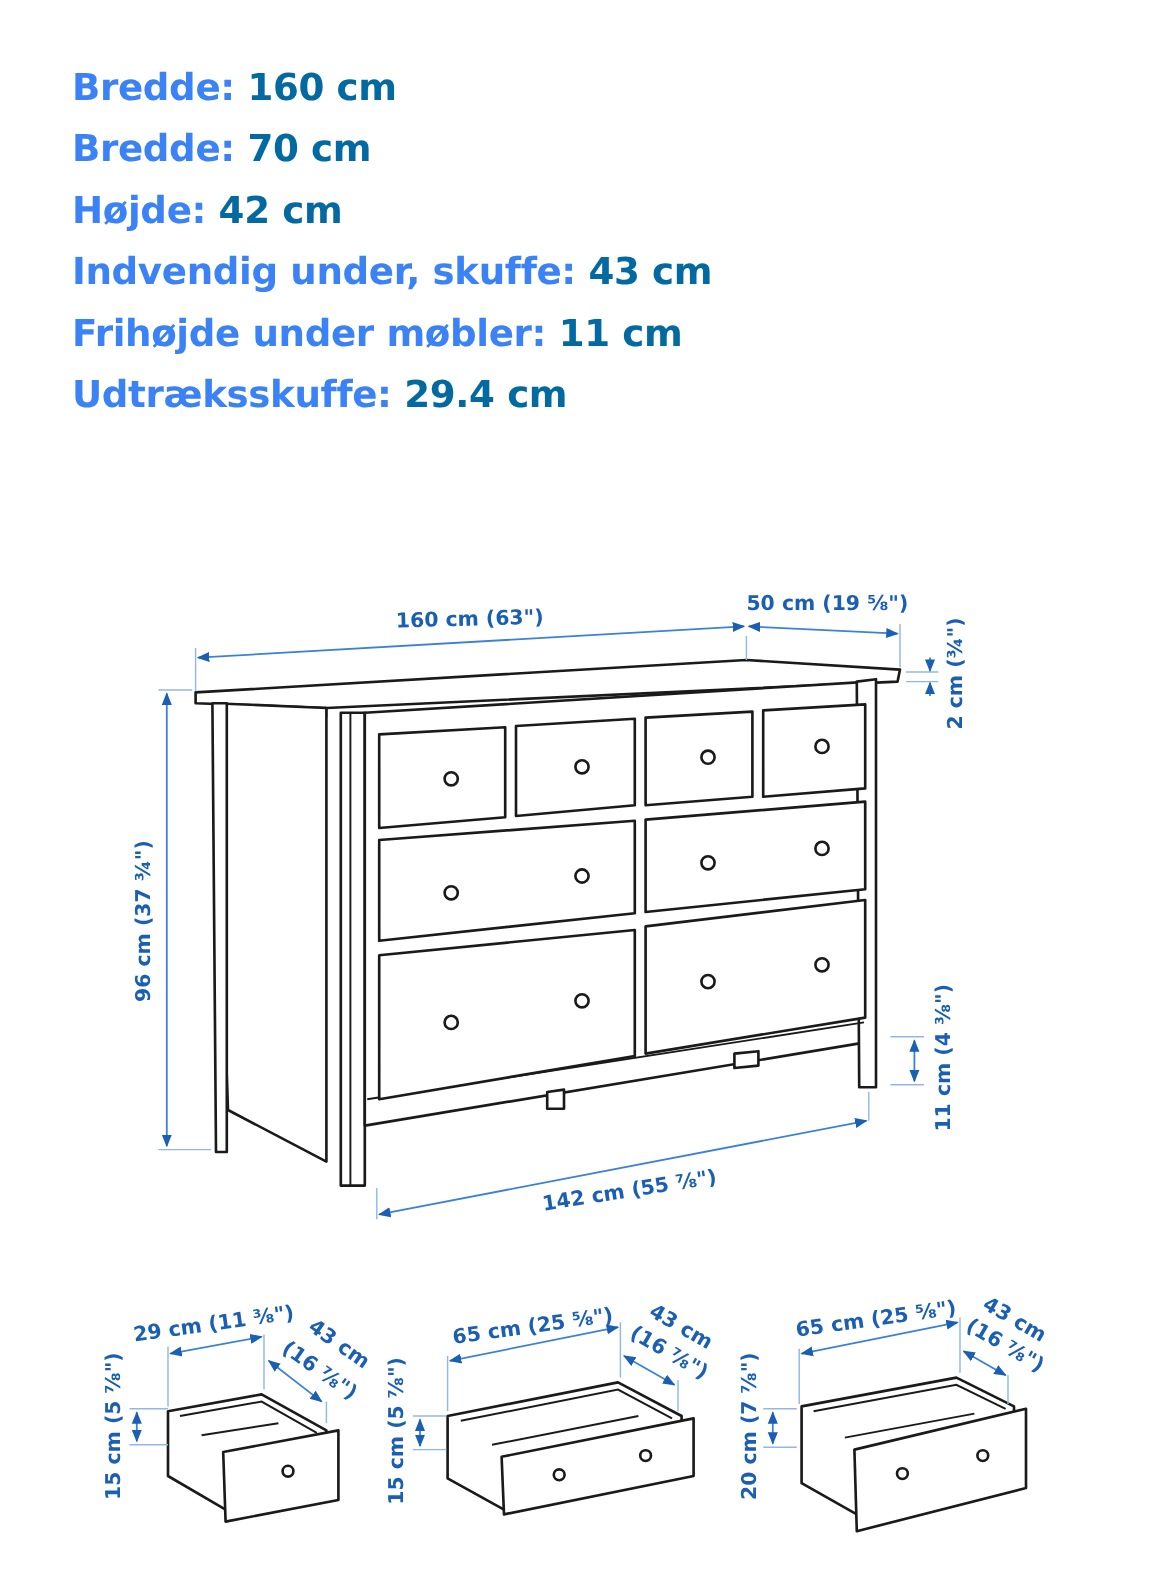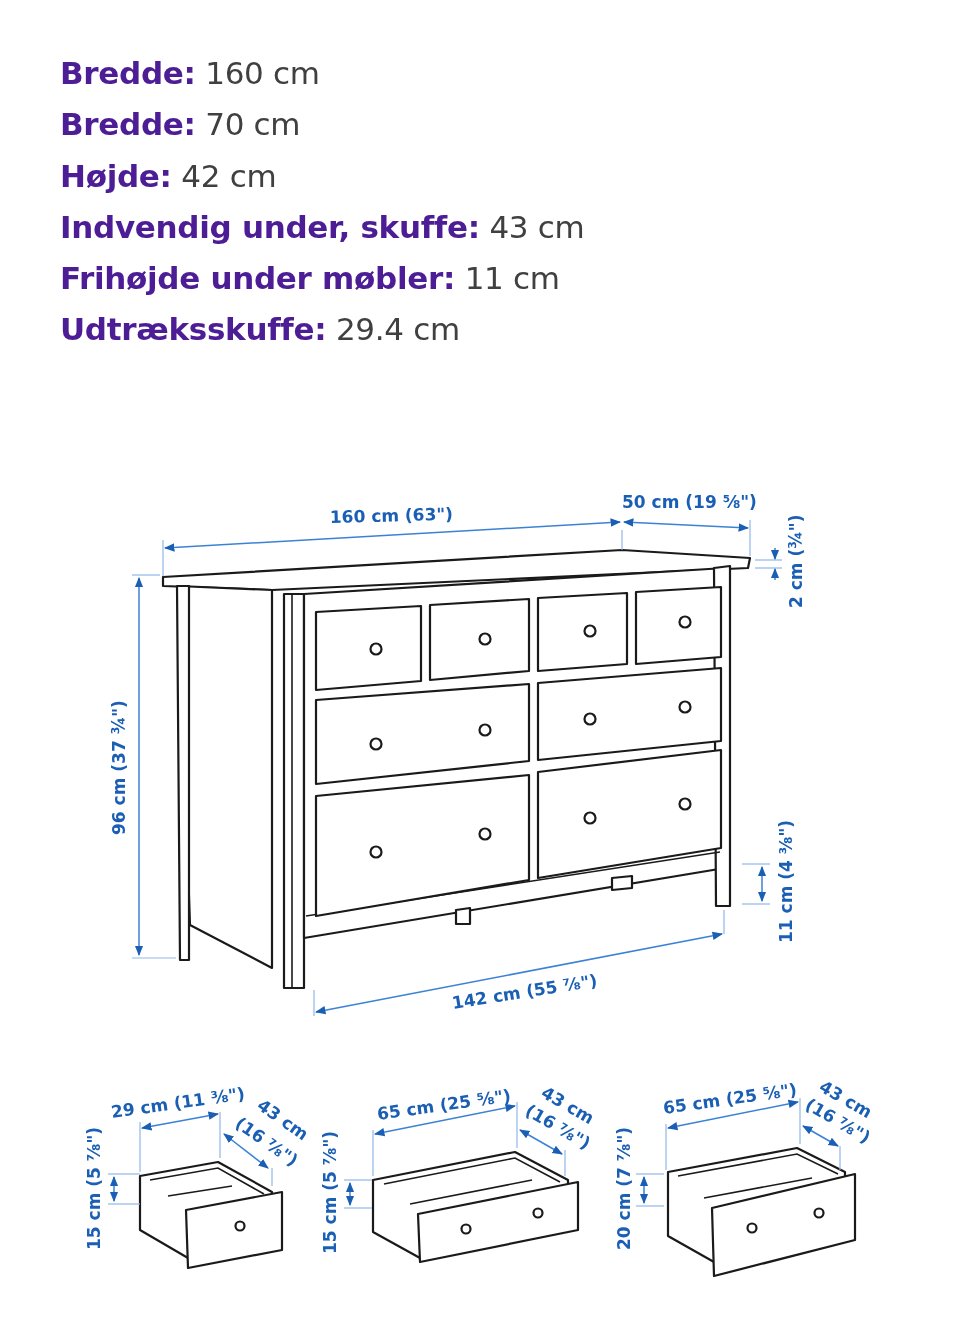--- a/index.html
+++ b/index.html
@@ -1,21 +1,21 @@
 <!DOCTYPE html>
 <html><head>
   <meta charset="utf-8">
   <style>
     html, body { margin: 0; padding: 0; background: #ffffff; }
     body { width: 960px; height: 1323px; position: relative; overflow: hidden;
            font-family: "DejaVu Sans", sans-serif; color: #484848; }
     .specs { position: absolute; left: 60px; top: 48px; margin: 0; padding: 0; list-style: none; }
     .spec-row { font-size: 31px; line-height: 51.3px; height: 51.3px; white-space: nowrap; letter-spacing: -0.3px; }
-    .spec-label { font-weight: bold; color: #4c1d95; }
-    .spec-value { font-weight: normal; color: #404040; }
+    .spec-label { font-weight: bold; color: #3b82f6; }
+    .spec-value { font-weight: bold; color: #0369a1; }
     .diagram { position: absolute; left: 0; top: 430px; width: 960px; height: 893px; }
     .dim-text { font-family: "DejaVu Sans", sans-serif; font-weight: bold; fill: #1a5fb4; font-size: 17px; }
     .dim-line { stroke: #3b82d6; stroke-width: 1.5; fill: none; }
     .ext-line { stroke: #8fb8e8; stroke-width: 1.2; fill: none; }
     .draw { stroke: #1a1a1a; stroke-width: 2.2; fill: #ffffff; stroke-linejoin: round; }
     .draw-thin { stroke: #1a1a1a; stroke-width: 1.6; fill: none; }
     .knob { stroke: #1a1a1a; stroke-width: 2.2; fill: #ffffff; }
   </style>
 </head>
 <body>

